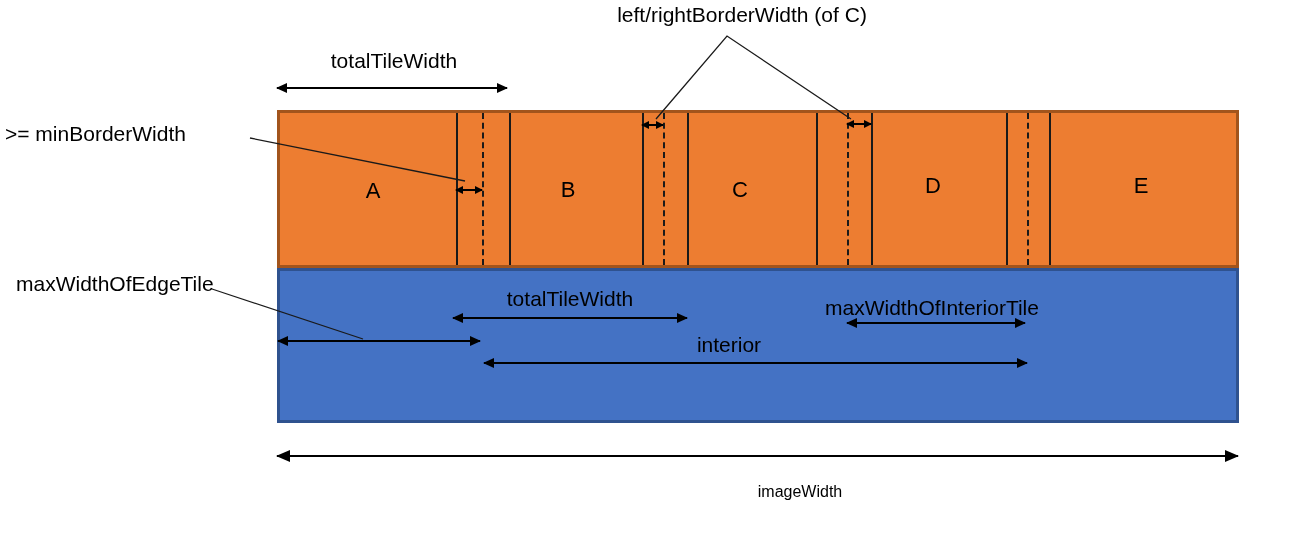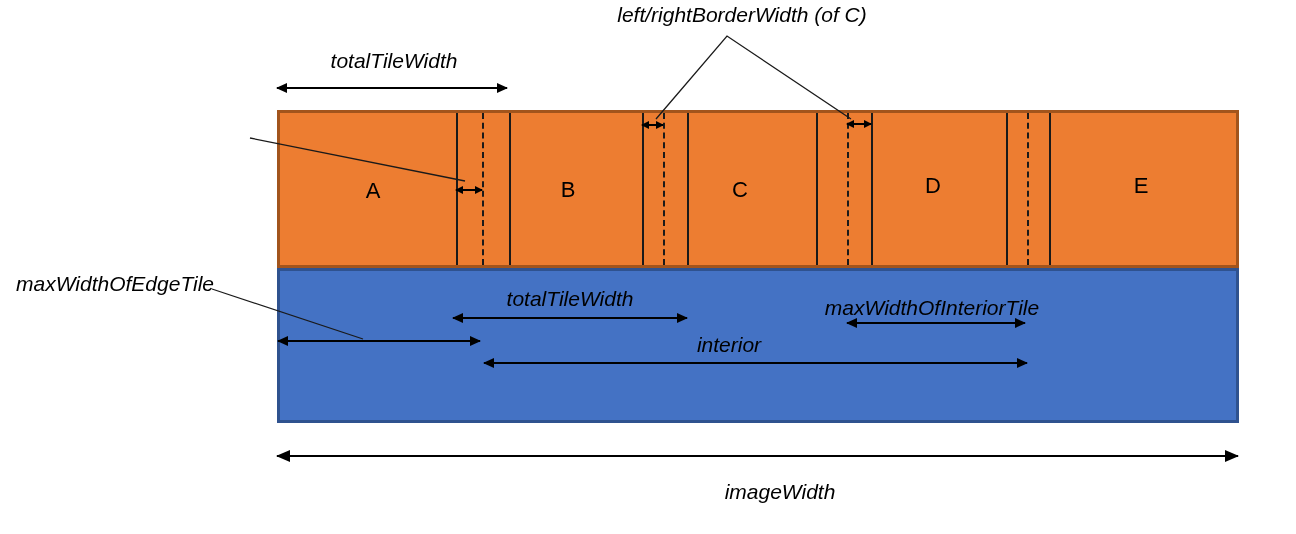--- a/index.html
+++ b/index.html
@@ -8,21 +8,21 @@
     font-family:"Liberation Sans", sans-serif;color:#000;
   }
   .band{position:absolute;box-sizing:border-box;}
   #tile-band{left:277px;top:110px;width:962px;height:158px;
     background:var(--tile-band-fill,#ED7D31);border:3px solid var(--tile-band-border,#A2541C);}
   #image-band{left:277px;top:268px;width:962px;height:155px;
     background:var(--image-band-fill,#4472C4);border:3px solid var(--image-band-border,#2F528F);}
   .vline{position:absolute;top:113px;height:152px;width:0;}
   .vline.solid{border-left:2px solid #1a1a1a;}
   .vline.dashed{border-left:2px dashed #1a1a1a;}
-  .lbl{position:absolute;font-size:21px;white-space:nowrap;transform:translate(-50%,-50%);font-style:italic;}
+  .lbl{position:absolute;font-size:21px;white-space:nowrap;transform:translate(-50%,-50%);}
   .lbl.left-align{transform:translate(0,-50%);}
   .tile-lbl{position:absolute;font-size:22px;transform:translate(-50%,-50%);}
   
   .arr{position:absolute;height:0;border-top:2px solid #000;}
   .arr::before,.arr::after{content:"";position:absolute;width:0;height:0;}
   .arr::before{left:-1px;top:-6px;border-top:5px solid transparent;border-bottom:5px solid transparent;border-right:11px solid #000;}
   .arr::after{right:-1px;top:-6px;border-top:5px solid transparent;border-bottom:5px solid transparent;border-left:11px solid #000;}
   .arr.big::before{top:-7px;border-top-width:6px;border-bottom-width:6px;border-right-width:14px;}
   .arr.big::after{top:-7px;border-top-width:6px;border-bottom-width:6px;border-left-width:14px;}
   .arr.small::before{top:-5px;border-top-width:4px;border-bottom-width:4px;border-right-width:8px;}
@@ -56,36 +56,37 @@
   <div class="tile-lbl" style="left:933px;top:186px">D</div>
   <div class="tile-lbl" style="left:1141px;top:186px">E</div>
 
   <div class="lbl" style="left:394px;top:61px">totalTileWidth</div>
   <div class="arr" style="left:277px;top:87px;width:230px"></div>
 
   <div class="lbl" style="left:742px;top:15px">left/rightBorderWidth (of C)</div>
   <div class="arr small" style="left:642px;top:124px;width:21px"></div>
   <div class="arr small" style="left:847px;top:123px;width:24px"></div>
 
+  <div class="lbl left-align" style="left:5px;top:134px">&gt;= minBorderWidth</div>
   <div class="arr small" style="left:456px;top:189px;width:26px"></div>
 
   <div class="lbl left-align" style="left:16px;top:284px">maxWidthOfEdgeTile</div>
   <div class="arr" style="left:278px;top:340px;width:202px"></div>
 
   <div class="lbl" style="left:570px;top:299px">totalTileWidth</div>
   <div class="arr" style="left:453px;top:317px;width:234px"></div>
 
   <div class="lbl" style="left:932px;top:308px">maxWidthOfInteriorTile</div>
   <div class="arr" style="left:847px;top:322px;width:178px"></div>
 
   <div class="lbl" style="left:729px;top:345px">interior</div>
   <div class="arr" style="left:484px;top:362px;width:543px"></div>
 
   <div class="arr big" style="left:277px;top:455px;width:961px"></div>
-  <div class="lbl" style="left:780px;top:492px;font-size:21px">imageWidth</div>
+  <div class="lbl" style="left:800px;top:492px;font-size:16px">imageWidth</div>
 
   <svg id="leader-overlay" viewBox="0 0 1296 534">
     <polyline points="656,119 727,36 851,119" fill="none" stroke="#1a1a1a" stroke-width="1.3"></polyline>
     <line x1="250" y1="138" x2="465" y2="181" stroke="#1a1a1a" stroke-width="1.3"></line>
     <line x1="212" y1="289" x2="363" y2="339" stroke="#1a1a1a" stroke-width="1.3"></line>
   </svg>
 
 </div>
 
 </body></html>

